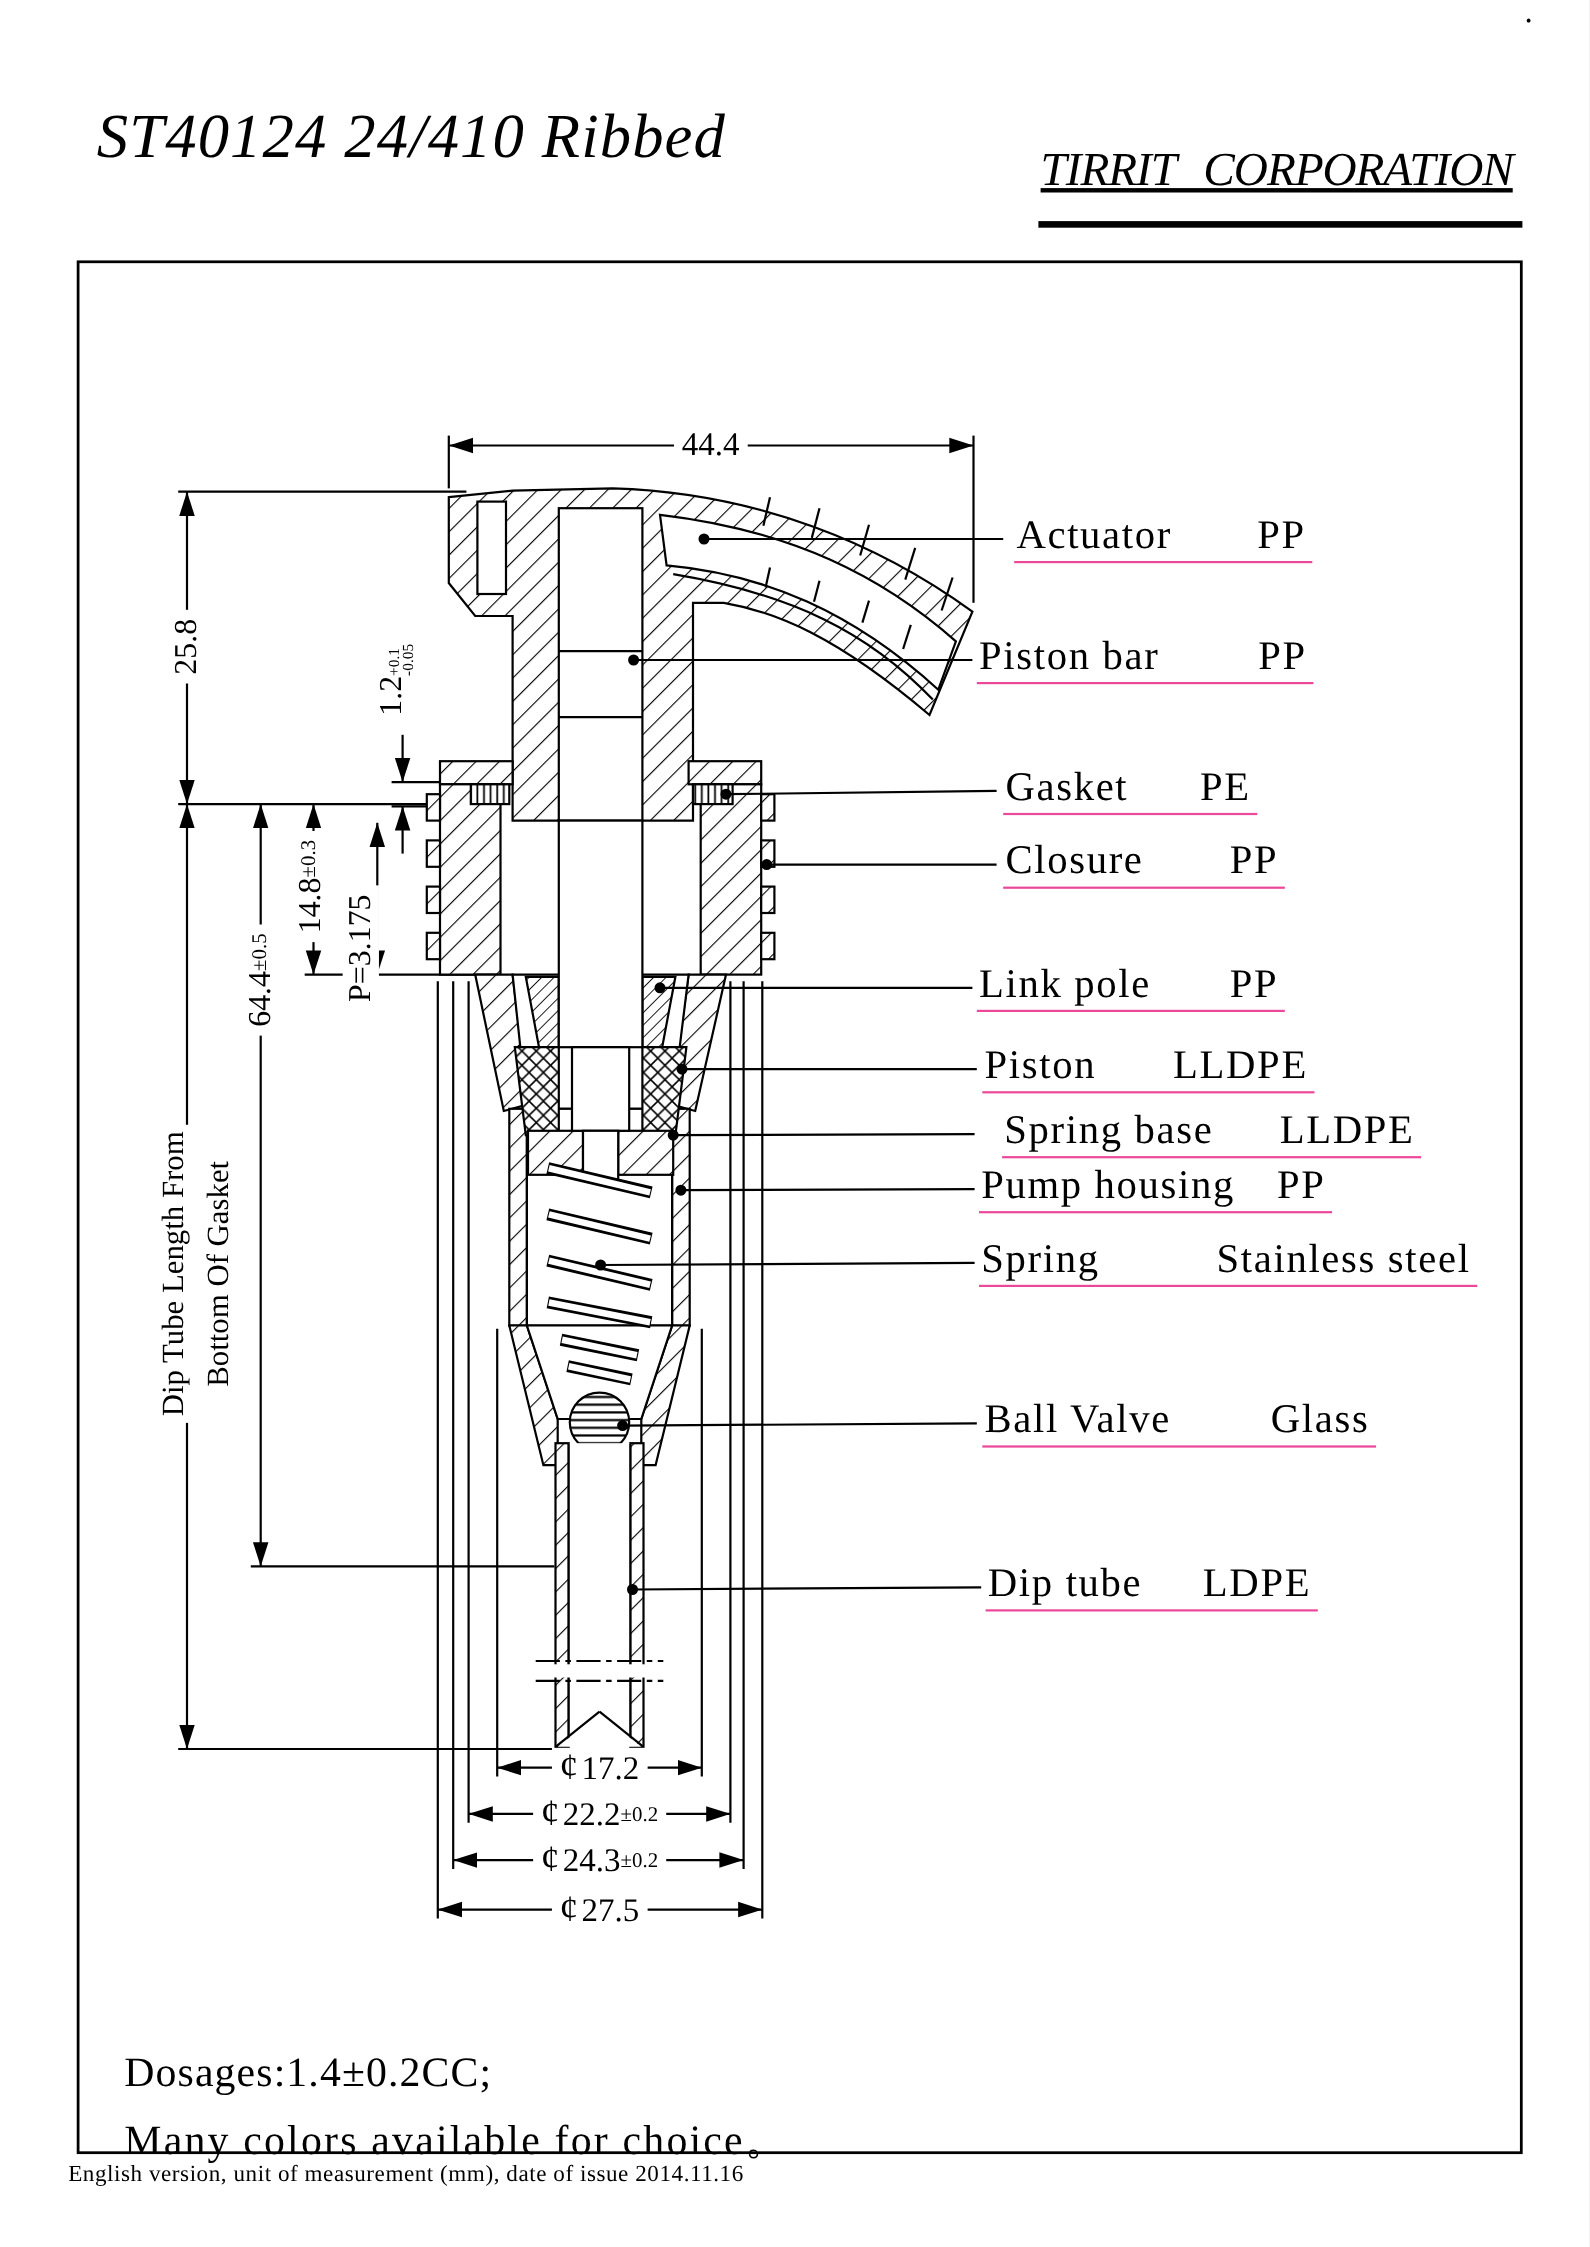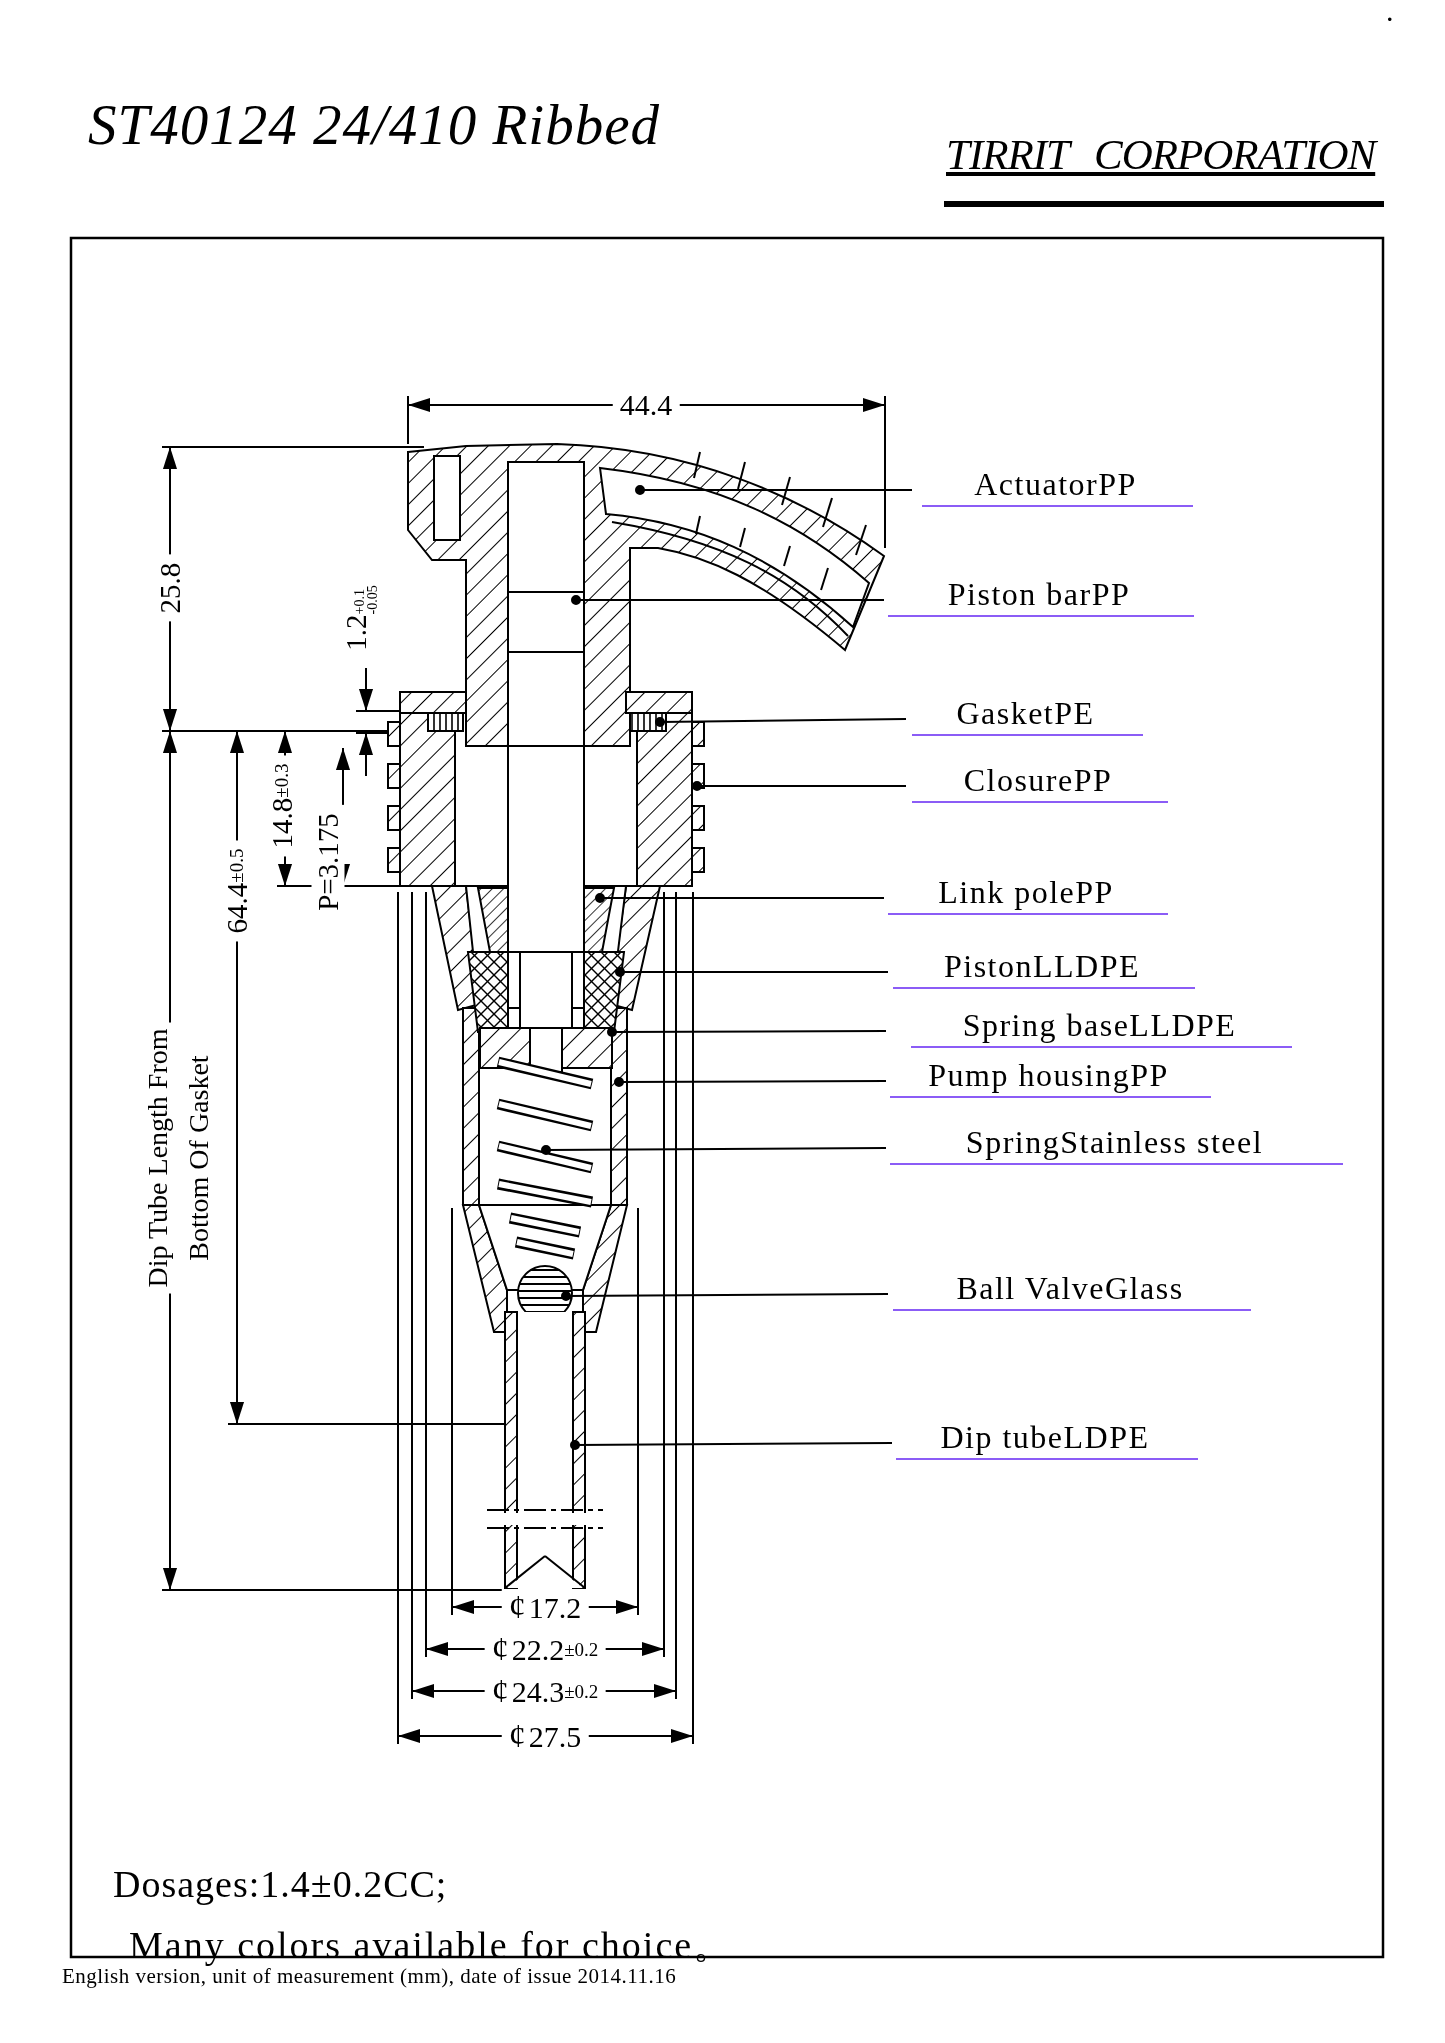--- a/index.html
+++ b/index.html
@@ -4,35 +4,35 @@
 <style>
   html,body{margin:0;padding:0;background:#e8e8e8;}
   #page{position:relative;width:1445px;height:2043px;background:#ffffff;overflow:hidden;
         font-family:"Liberation Serif", serif;color:#000;}
   #drawing-svg{position:absolute;left:0;top:0;}
   .abs{position:absolute;}
   #doc-title{left:88px;top:92px;font-size:57px;font-style:italic;letter-spacing:1px;white-space:pre;}
   #company-name{left:946px;top:130px;font-size:43px;font-style:italic;word-spacing:16px;letter-spacing:-1px;white-space:pre;text-decoration:underline;}
   #company-underline{left:944px;top:201px;width:440px;height:6px;background:#000;}
   #corner-mark{left:1386px;top:-6px;font-size:30px;}
-  .plabel{position:absolute;display:flex;justify-content:center;align-items:flex-end;
-          border-bottom:2px solid #8b5cf6;font-size:32px;letter-spacing:1.5px;
+  .plabel{position:absolute;display:flex;justify-content:space-between;align-items:flex-end;
+          border-bottom:2px solid #ec4899;font-size:37px;letter-spacing:1.5px;
           padding:0 6px 5px 2px;line-height:1;white-space:pre;}
   .hdim{position:absolute;transform:translate(-50%,-50%);background:#fff;font-size:30px;
         padding:1px 7px;white-space:nowrap;line-height:1;text-align:center;}
   .vdim{position:absolute;transform:translate(-50%,-50%) rotate(-90deg);background:#fff;font-size:29px;
         padding:2px 8px;white-space:nowrap;line-height:1;}
   .tol{font-size:19px;vertical-align:4px;letter-spacing:0;}
   .dia-sym{font-size:34px;padding-right:3px;}
   .tolstack{display:inline-flex;flex-direction:column;font-size:14px;line-height:13px;
             vertical-align:2px;letter-spacing:0;}
   #dim-dip-note{left:178px;top:1158px;transform:translate(-50%,-50%) rotate(-90deg);
         background:#fff;font-size:28px;line-height:41px;text-align:center;white-space:pre;padding:0 6px;}
   #note-dosage{left:113px;top:1862px;font-size:38px;letter-spacing:1px;white-space:pre;}
-  #note-colors{left:113px;top:1920px;font-size:38px;letter-spacing:2px;white-space:pre;margin-left:16px;}
+  #note-colors{left:113px;top:1920px;font-size:38px;letter-spacing:2px;white-space:pre;}
   #footer-note{left:62px;top:1964px;font-size:21px;letter-spacing:0.5px;white-space:pre;}
 </style>
 </head>
 <body>
 
 <div id="page">
 
 <svg id="drawing-svg" width="1445" height="2043" viewBox="0 0 1445 2043">
   <defs>
     <marker id="arr" viewBox="0 0 10 10" refX="10" refY="5" markerWidth="22" markerHeight="22" markerUnits="userSpaceOnUse" orient="auto-start-reverse">

